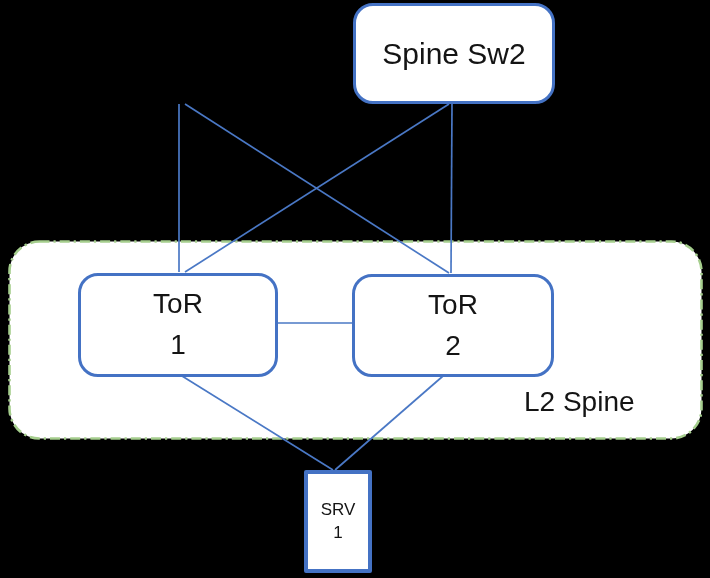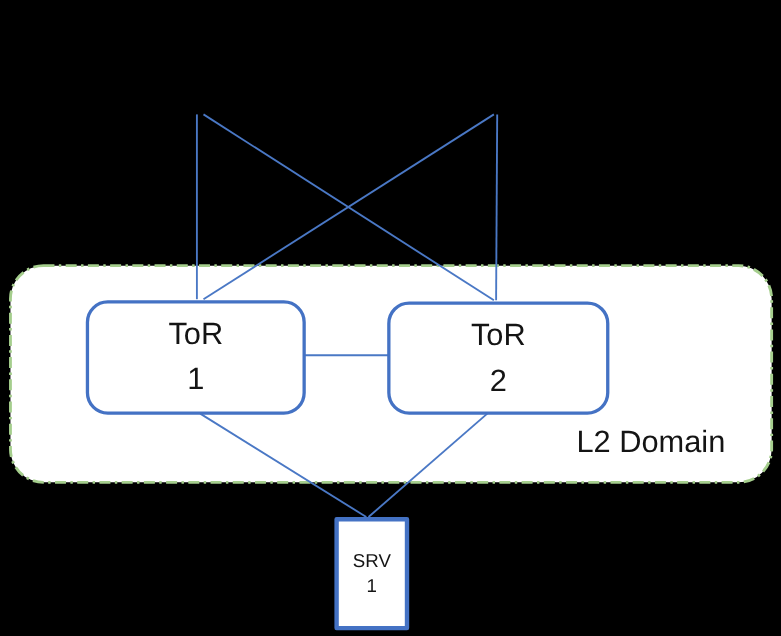--- a/index.html
+++ b/index.html
@@ -71,31 +71,34 @@
         <line x1="185" y1="104" x2="449" y2="273" stroke="#4A78C5" stroke-width="1.7"></line>
         <line x1="449" y1="104" x2="185" y2="272" stroke="#4A78C5" stroke-width="1.7"></line>
         <line x1="452" y1="104" x2="451" y2="273" stroke="#4A78C5" stroke-width="1.7"></line>
         <line x1="277" y1="323" x2="353" y2="323" stroke="#4A78C5" stroke-width="1.7"></line>
         <line x1="182" y1="376" x2="333" y2="470" stroke="#4A78C5" stroke-width="1.7"></line>
         <line x1="443" y1="376" x2="335" y2="470" stroke="#4A78C5" stroke-width="1.7"></line>
       </g>
   </svg>
 
 
+  <div class="node node-spine2">
+    <span class="lbl">Spine Sw2</span>
+  </div>
 
   <div class="node node-tor1">
     <span class="lbl">ToR</span>
     <span class="lbl">1</span>
   </div>
 
   <div class="node node-tor2">
     <span class="lbl">ToR</span>
     <span class="lbl">2</span>
   </div>
 
   <div class="node node-srv1">
     <span class="lbl">SRV</span>
     <span class="lbl">1</span>
   </div>
 
-  <div class="domain-label">L2 Domain</div>
+  <div class="domain-label">L2 Spine</div>
 
 </div>
 
 </body></html>

